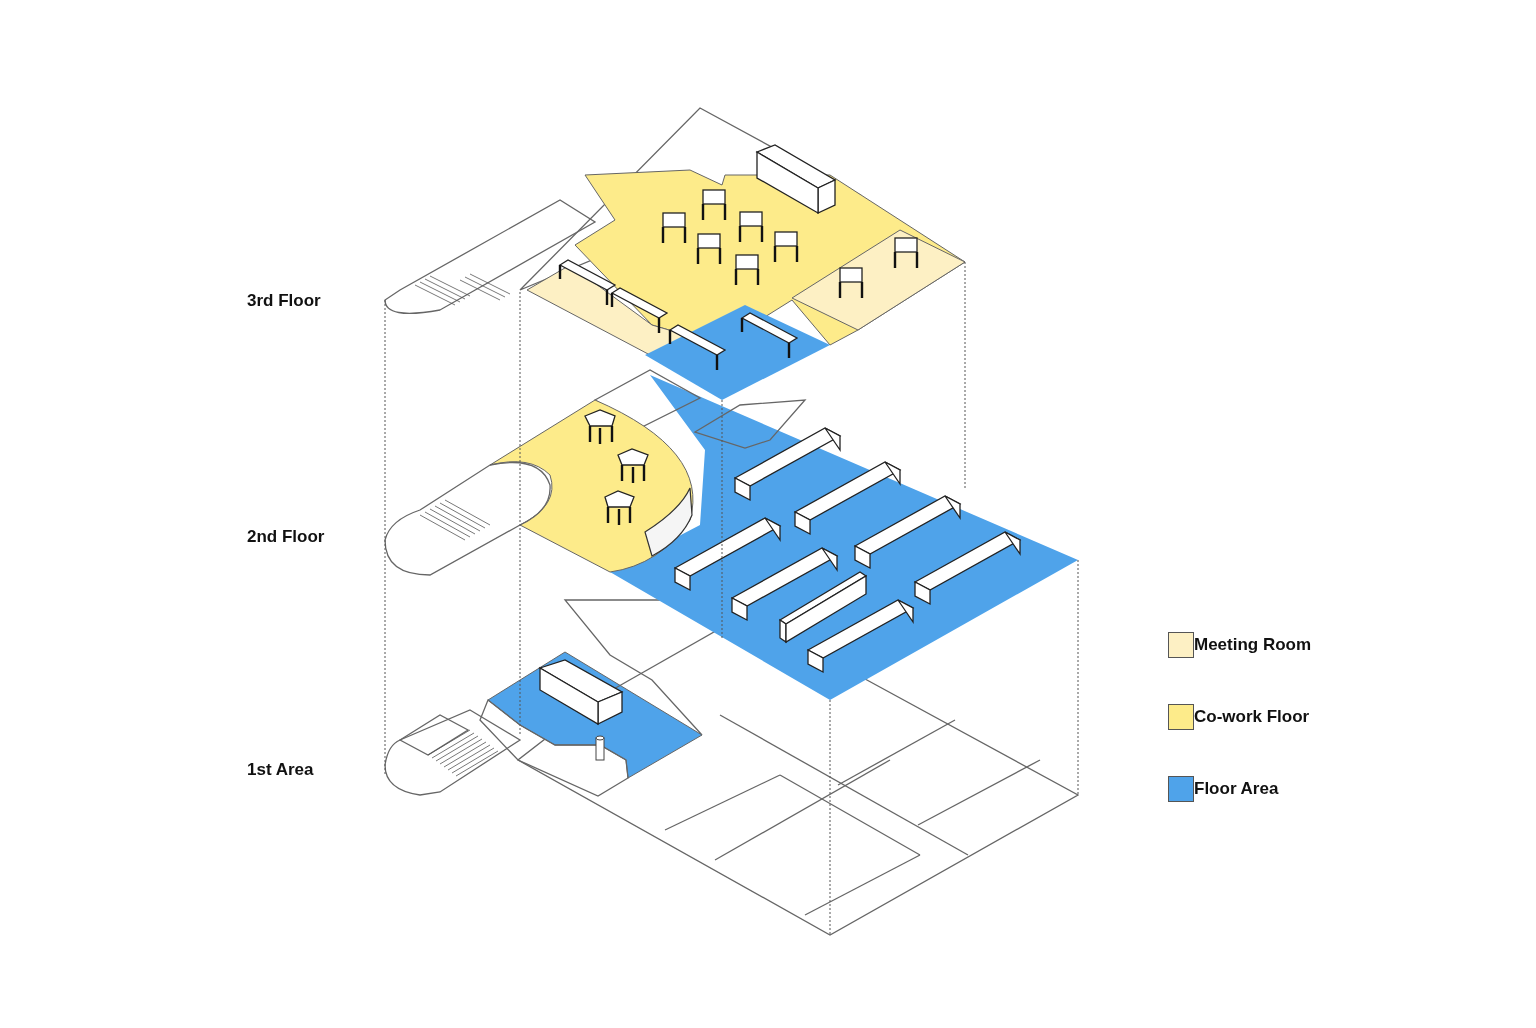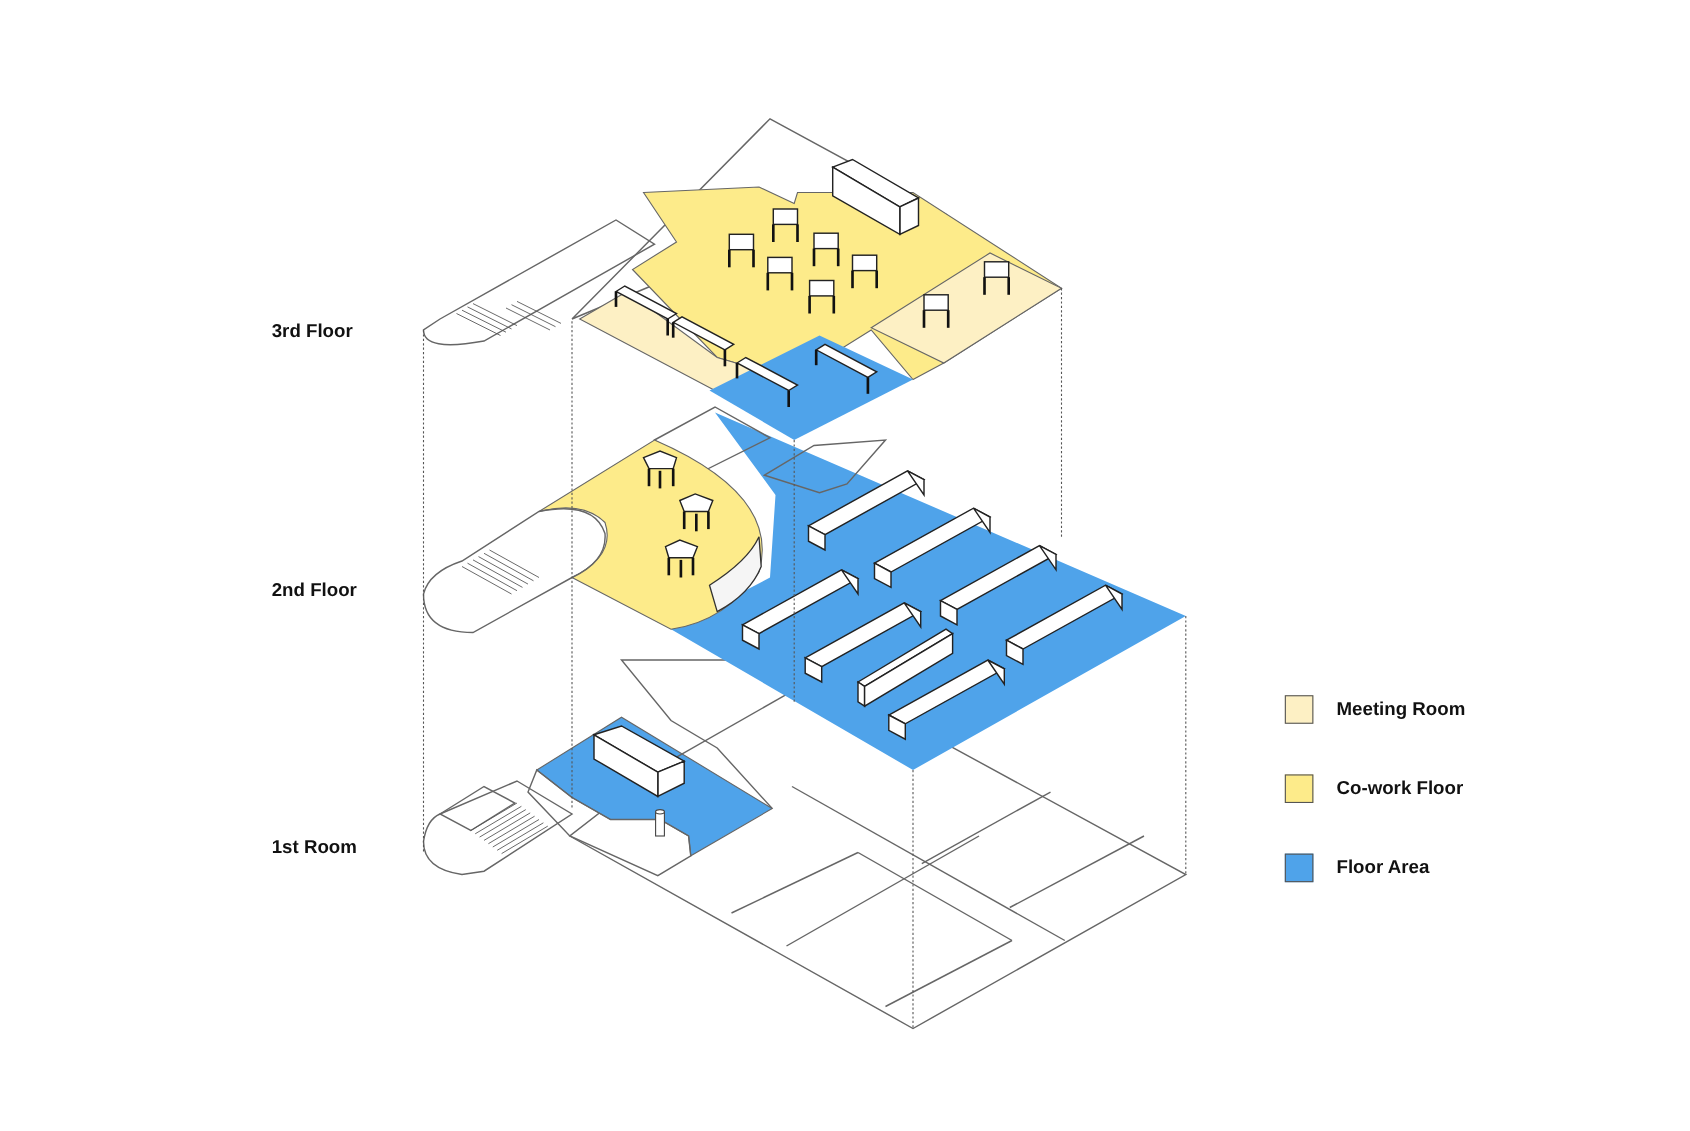--- a/index.html
+++ b/index.html
@@ -2,21 +2,21 @@
 <html><head>
 <meta charset="utf-8">
 <style>
   html, body { margin: 0; padding: 0; background: #ffffff; }
   body { width: 1536px; height: 1028px; position: relative; overflow: hidden;
          font-family: "Liberation Sans", sans-serif; }
   #stage { position: absolute; left: 0; top: 0; width: 1536px; height: 1028px; }
   .floor-label { position: absolute; font-weight: bold; font-size: 17px; color: #111; }
   .legend-item { position: absolute; display: flex; align-items: center; }
   .legend-swatch { width: 26px; height: 26px; border: 1.5px solid #555; box-sizing: border-box; }
-  .legend-text { margin-left: 21px; font-weight: bold; font-size: 17px; color: #111; }
+  .legend-text { font-weight: bold; font-size: 17px; color: #111; }
   svg .edge { stroke: #666; stroke-width: 1.3; fill: none; }
   svg .dot { stroke: #555; stroke-width: 1; stroke-dasharray: 2 2; fill: none; }
   svg .furn { fill: #fff; stroke: #222; stroke-width: 1.3; }
   svg .leg { stroke: #111; stroke-width: 2.4; }
 </style>
 </head>
 <body>
 
 <div id="stage">
 <svg id="plan" width="1536" height="1028" viewBox="0 0 1536 1028">
@@ -227,21 +227,21 @@
     <line class="dot" x1="520" y1="292" x2="520" y2="735"></line>
     <line class="dot" x1="965" y1="262" x2="965" y2="490"></line>
     <line class="dot" x1="1078" y1="560" x2="1078" y2="795"></line>
     <line class="dot" x1="830" y1="700" x2="830" y2="935"></line>
     <line class="dot" x1="722" y1="400" x2="722" y2="640"></line>
   </g>
 </svg>
 
 <div class="floor-label" style="left:247px;top:291px;">3rd Floor</div>
 <div class="floor-label" style="left:247px;top:503px;margin-top:24px;">2nd Floor</div>
-<div class="floor-label" style="left:247px;top:760px;">1st Room</div>
+<div class="floor-label" style="left:247px;top:760px;">1st Area</div>
 
 <div class="legend-item" style="left:1168px;top:632px;">
   <div class="legend-swatch" style="background: rgb(253, 240, 196);"></div>
   <span class="legend-text">Meeting Room</span>
 </div>
 <div class="legend-item" style="left:1168px;top:704px;">
   <div class="legend-swatch" style="background: rgb(253, 235, 138);"></div>
   <span class="legend-text">Co-work Floor</span>
 </div>
 <div class="legend-item" style="left:1168px;top:776px;">

